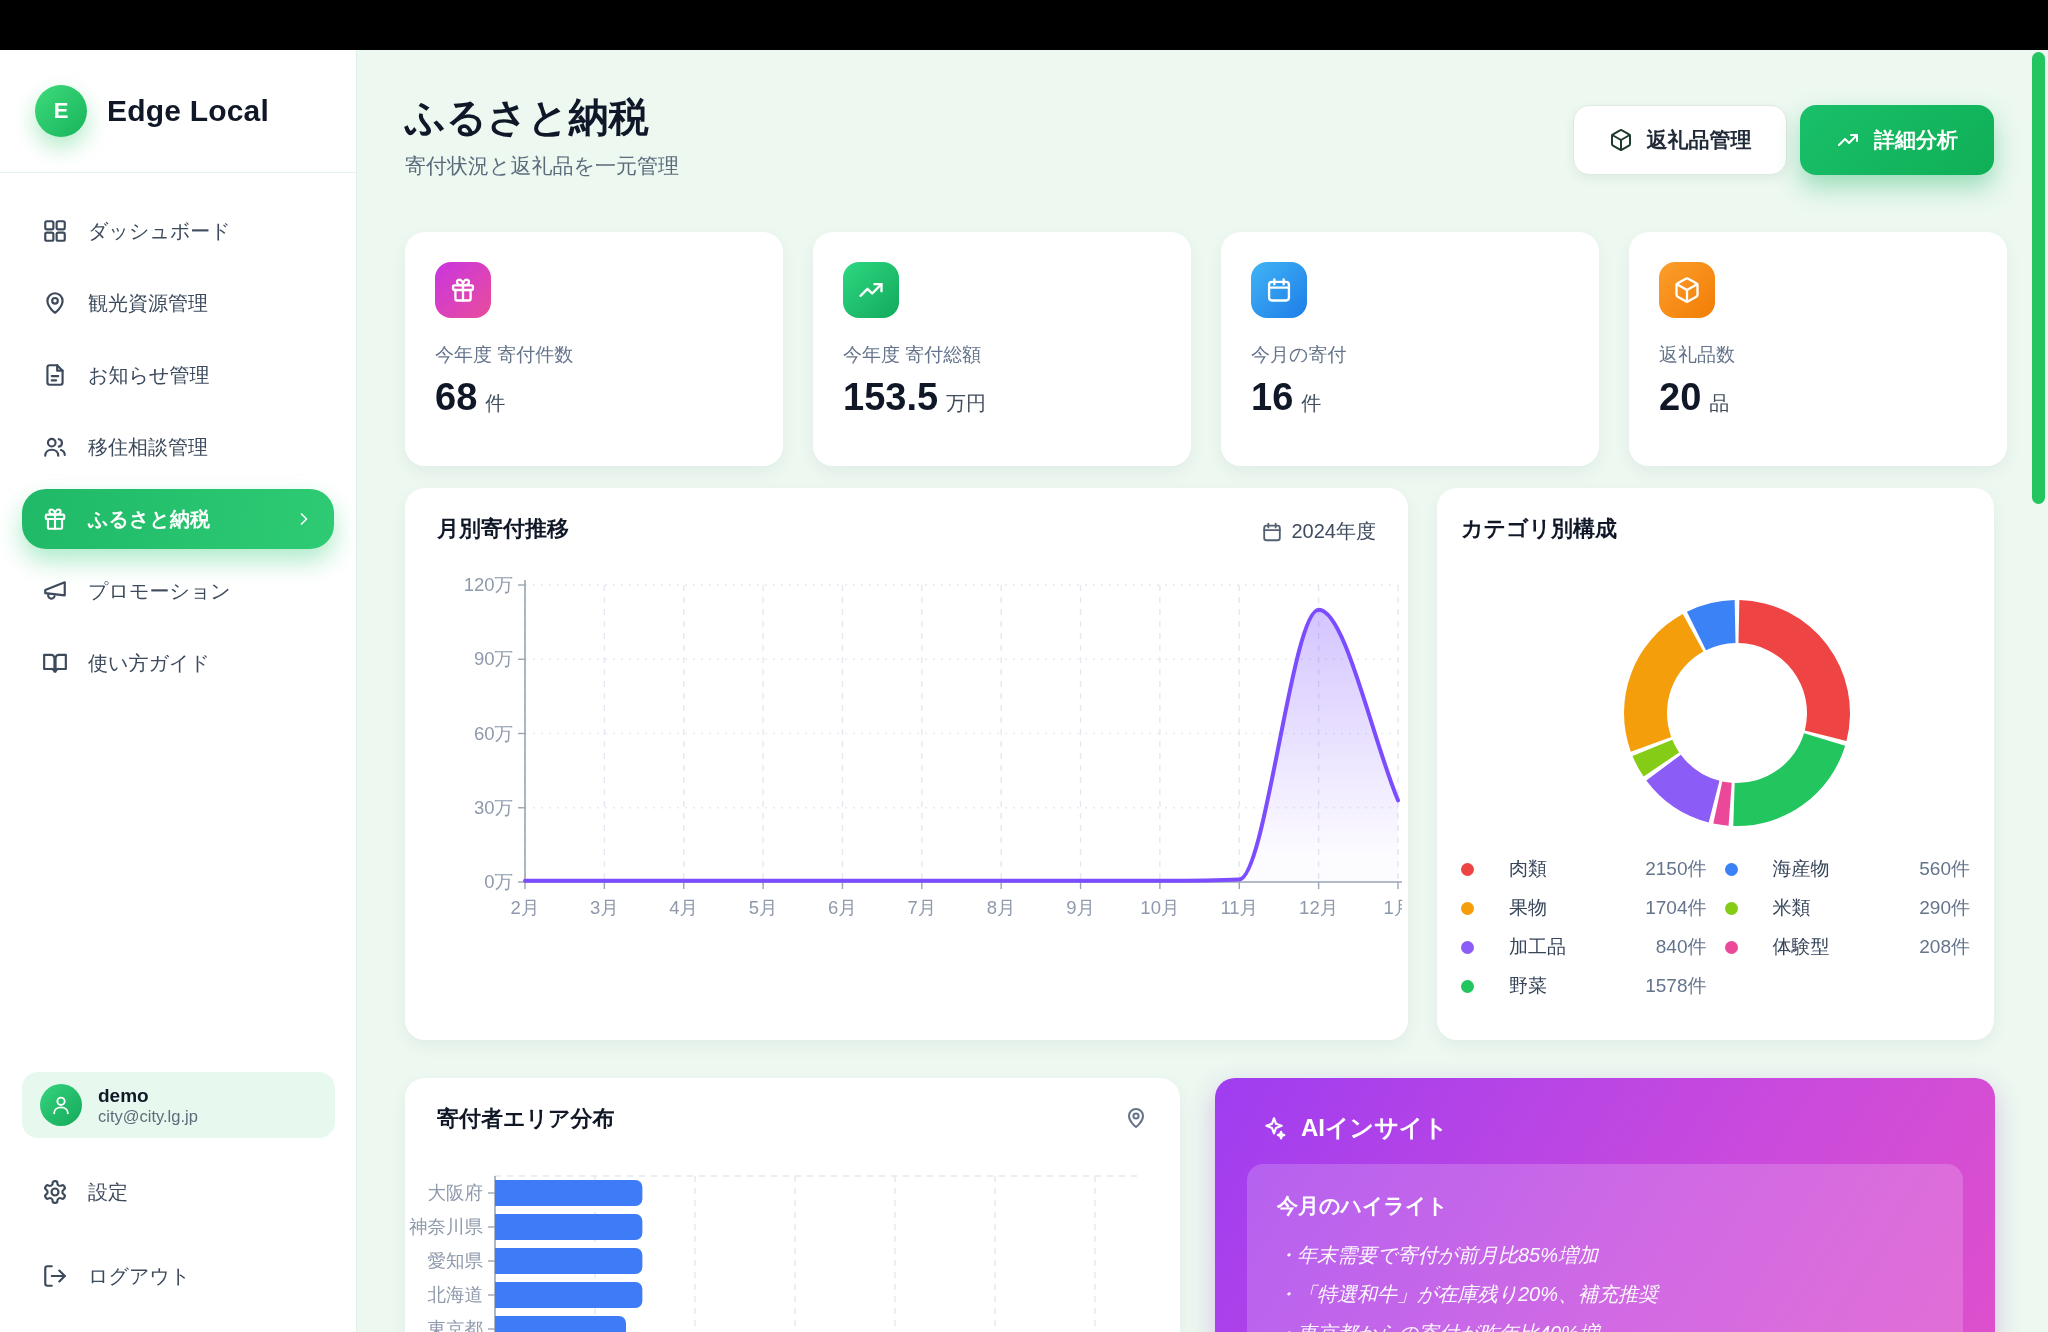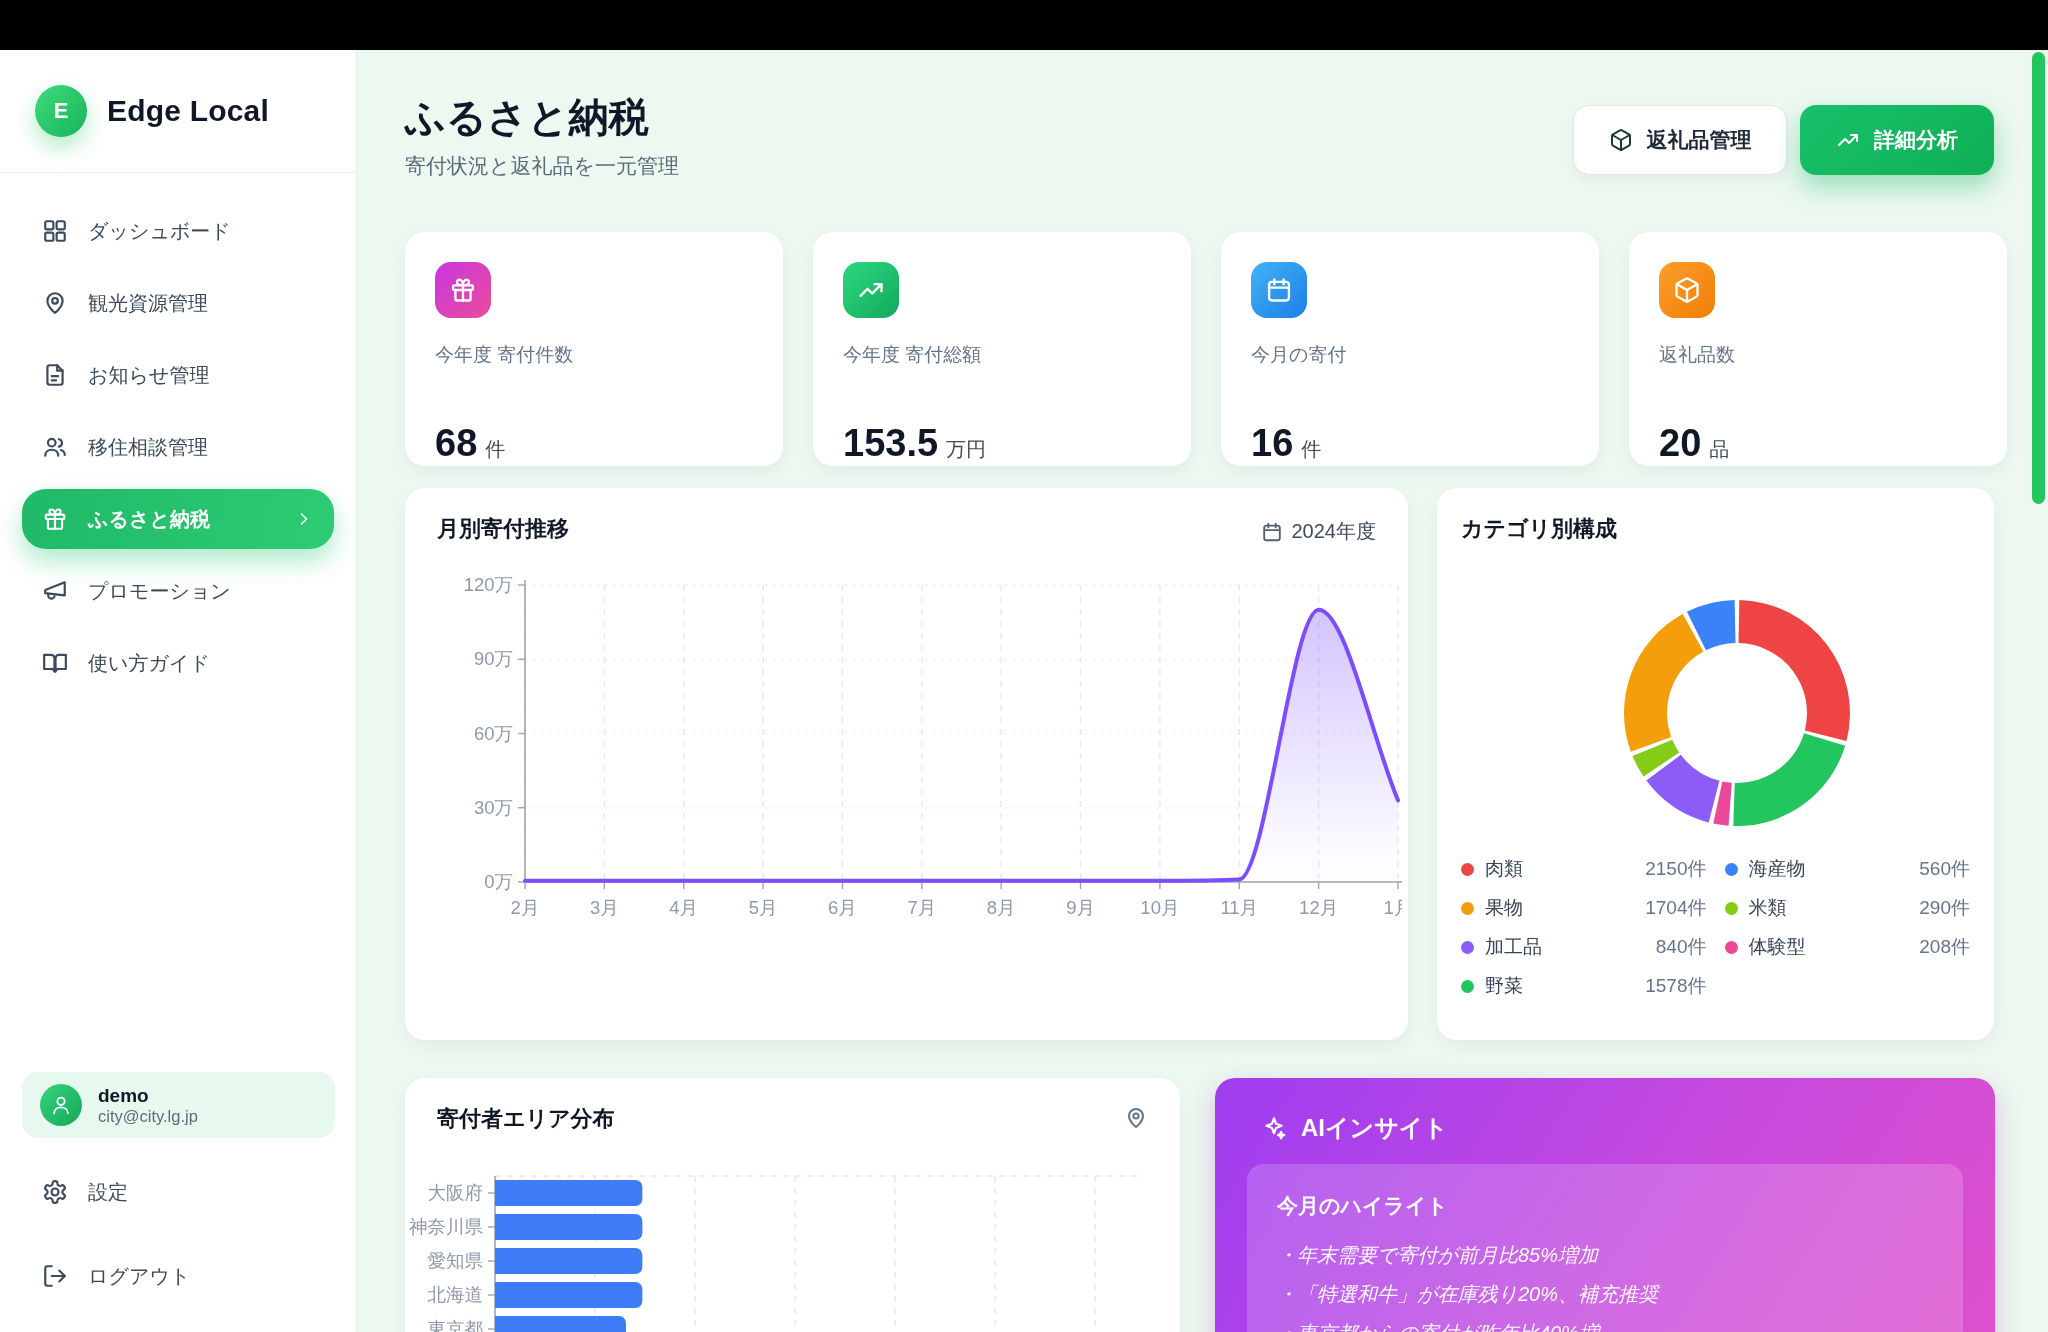--- a/index.html
+++ b/index.html
@@ -60,39 +60,39 @@
 
   
   .card { position:absolute; background:#fff; border-radius:20px;
           box-shadow:0 6px 18px rgba(20,45,60,.05); }
   .stat-card { top:232px; width:378px; height:234px; padding:30px; }
   .stat-icon { width:56px; height:56px; border-radius:16px; display:flex;
                align-items:center; justify-content:center; color:#fff; }
   .stat-icon .ico { width:28px; height:28px; }
   .stat-label { margin-top:24px; font-size:19px; color:#64748b; }
   .stat-value-row { margin-top:8px; display:flex; align-items:baseline; gap:8px; }
-  .stat-value { font-size:38px; font-weight:800; color:#101828;margin-top:46px; }
+  .stat-value { font-size:38px; font-weight:800; color:#101828; }
   .stat-unit  { font-size:20px; color:#3f4c5c; }
 
   .chart-title { position:absolute; left:32px; top:26px; font-size:22px; font-weight:700; color:#101828; }
   .period { position:absolute; right:32px; top:30px; display:flex; align-items:center; gap:9px;
             font-size:20px; color:#3f4c5e; }
   .period .ico { width:22px; height:22px; color:#52606f; }
 
   #line-card  { left:405px;  top:488px;  width:1003px; height:552px; }
   #donut-card { left:1437px; top:488px;  width:557px;  height:552px; }
   #donut-card .chart-title { left:24px; }
   #bar-card   { left:405px;  top:1078px; width:775px;  height:420px; }
   #bar-card .pin { position:absolute; right:32px; top:28px; width:24px; height:24px; color:#64748b; }
 
   .legend { position:absolute; left:24px; right:24px; top:368px;
             display:grid; grid-template-columns:1fr 1fr; column-gap:18px; row-gap:13px; }
   .legend-row { display:flex; align-items:center; gap:11px; }
   .legend-dot { width:13px; height:13px; border-radius:50%; flex:none; }
-  .legend-label { font-size:19px; color:#36455a; }
+  .legend-label { font-size:19px; color:#36455a;margin-left:24px; }
   .legend-value { margin-left:auto; font-size:19px; color:#64748b; }
 
   
   #ai-card { position:absolute; left:1215px; top:1078px; width:780px; height:420px;
              border-radius:20px; background:linear-gradient(122deg,#9f3df0 0%,#c94add 55%,#e351c8 100%);
              box-shadow:0 10px 26px rgba(170,60,200,.3); }
   .ai-header { position:absolute; left:46px; top:34px; display:flex; align-items:center; gap:14px;
                color:#fff; font-size:24px; font-weight:800; }
   .ai-header .ico { width:26px; height:26px; }
   .ai-inner { position:absolute; left:32px; right:32px; top:86px; border-radius:16px;

